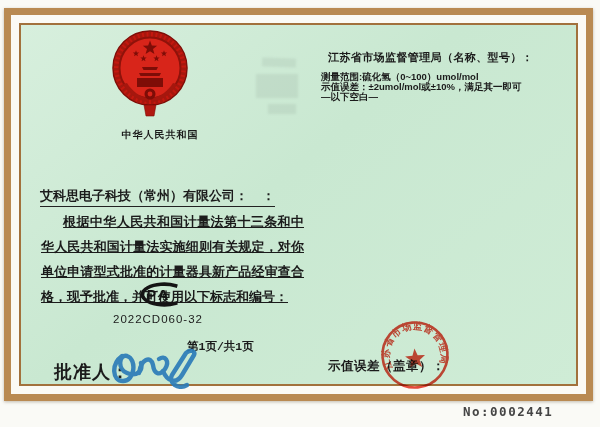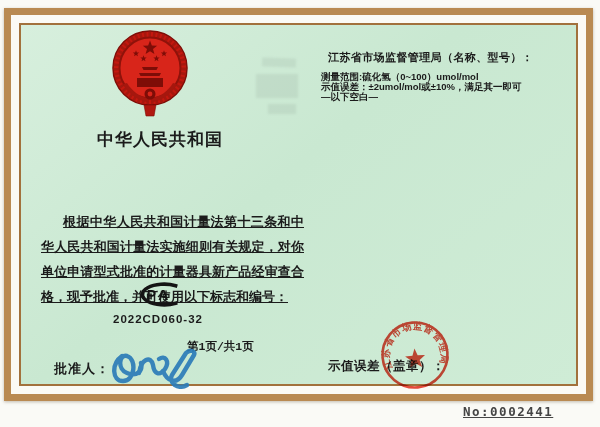--- a/index.html
+++ b/index.html
@@ -17,45 +17,45 @@
   }
   .frame-inner{
     position:absolute;inset:8px;border:2px solid #a2713c;
     background:linear-gradient(140deg,#d7efdd 0%,#c9e8d1 45%,#cfecd6 100%);
   }
   .stage{position:absolute;inset:0;}
   .abs{position:absolute;}
   .cjk{font-weight:bold;color:#1b1b1b;}
   
   .country-title{left:40px;top:128px;width:240px;text-align:center;
-    font-size:17px;letter-spacing:1px;}
+    font-size:10px;letter-spacing:1px;}
   .cert-title{left:25px;top:149px;width:270px;text-align:center;
     font-size:17.5px;letter-spacing:2px;}
   .company-line{left:40px;top:187px;font-size:13px;
     border-bottom:1.6px solid #222;padding-bottom:1px;}
   .company-line .tail{margin-left:14px;}
   .body-par{left:41px;top:209px;width:263px;font-size:13px;line-height:25px;
     text-indent:1.7em;text-align:justify;text-decoration:underline;}
   .cpa-wrap{left:128px;top:281px;width:58px;height:27px;}
   .approval-no{left:108px;top:313px;width:100px;text-align:center;
-    font-size:11.5px;letter-spacing:1px;font-family:"Liberation Sans","DejaVu Sans",sans-serif;font-weight:bold;}
+    font-size:11.5px;letter-spacing:1px;font-family:"Liberation Sans","DejaVu Sans",sans-serif;font-weight:normal;}
   .page-info{left:187px;top:339px;font-size:11.5px;font-family:Liberation Mono, monospace;}
-  .approver{left:54px;top:360px;font-size:13px;letter-spacing:1px;}
+  .approver{left:54px;top:360px;font-size:18px;letter-spacing:1px;}
   .sig-wrap{left:106px;top:344px;width:112px;height:48px;}
   
   .r-heading{left:328px;top:50px;font-size:11px;letter-spacing:.4px;}
   .product{left:321px;top:72px;width:200px;font-size:9.5px;line-height:9.8px;
     font-family:"Liberation Sans","DejaVu Sans",sans-serif;font-weight:bold;}
   .product div{white-space:nowrap;}
   .date-line{left:328px;top:334px;font-size:12.5px;}
   .issuer-line{left:328px;top:358px;font-size:12.5px;letter-spacing:.5px;}
   .stamp-wrap{left:378px;top:318px;width:74px;height:74px;
     opacity:.92;mix-blend-mode:multiply;transform:rotate(-5deg);}
   .serial{left:463px;top:404px;font-size:12.5px;letter-spacing:1.5px;
-    color:#454545;font-family:"DejaVu Sans Mono",monospace;font-weight:bold;text-decoration:underline;}
+    color:#454545;font-family:"DejaVu Sans Mono",monospace;font-weight:bold;}
   
   .bleed{background:rgba(110,125,112,.12);filter:blur(1px);}
   svg{display:block;overflow:visible;}
   .hidden-defs{position:absolute;width:0;height:0;}
 </style>
 </head>
 <body>
 
 <svg class="hidden-defs" aria-hidden="true">
   <defs>
@@ -87,20 +87,23 @@
     <rect x="27" y="50" width="26" height="9" fill="#7e0d07"></rect>
     <path d="M13,56 C19,67 29,73 38,74 L38,70 C30,69 22,63 17,55 Z" fill="#a5170e"></path>
     <path d="M67,56 C61,67 51,73 42,74 L42,70 C50,69 58,63 63,55 Z" fill="#a5170e"></path>
     <circle cx="40" cy="66" r="5.5" fill="#7e0d07"></circle>
     <circle cx="40" cy="66" r="2.4" fill="#d8251a"></circle>
     <polygon points="34,77 46,77 44,88 36,88" fill="#b01810" stroke="#7e0d07" stroke-width="0.6"></polygon>
   </svg>
 
   <div class="abs cjk country-title">中华人民共和国</div>
 
+  <div class="abs cjk company-line">
+    <span>艾科思电子科技（常州）有限公司：</span><span class="tail">：</span>
+  </div>
 
   <div class="abs cjk body-par">根据中华人民共和国计量法第十三条和中华人民共和国计量法实施细则有关规定，对你单位申请型式批准的计量器具新产品经审查合格，现予批准，并可使用以下标志和编号：</div>
 
   <svg class="abs cpa-wrap" viewBox="0 0 56 26">
     <path d="M 46,4.5 A 21,10 0 1 0 46,21.5" fill="none" stroke="#141414" stroke-width="3.4" stroke-linecap="square"></path>
     <text x="30" y="18" text-anchor="middle" font-family="Liberation Sans, DejaVu Sans, sans-serif" font-size="13.5" font-weight="bold" letter-spacing="3" fill="#141414">PA</text>
   </svg>
 
   <div class="abs approval-no">2022CD060-32</div>
   <div class="abs cjk page-info">第1页/共1页</div>

